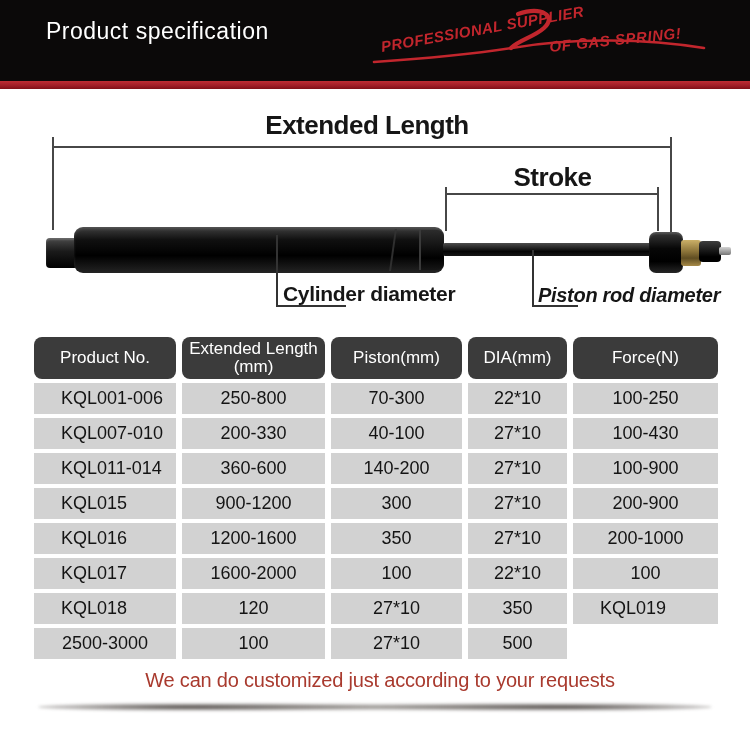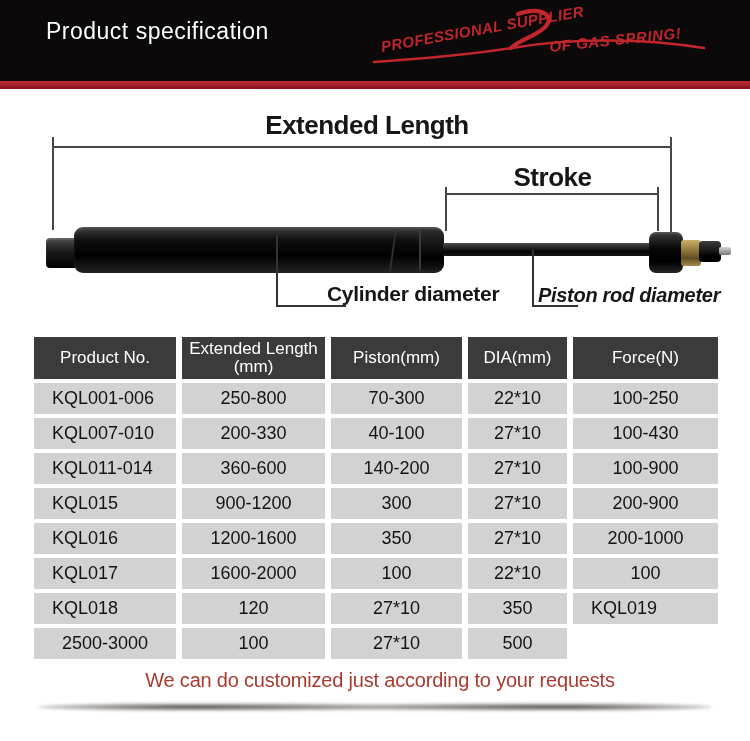--- a/index.html
+++ b/index.html
@@ -26,21 +26,21 @@
   .lbl-extended{
     position:absolute; left:0; top:110px; width:734px; text-align:center;
     font-size:26px; font-weight:bold; color:#161616; letter-spacing:-0.5px;
   }
   .lbl-stroke{
     position:absolute; left:445px; top:162px; width:215px; text-align:center;
     font-size:26px; font-weight:bold; color:#161616; letter-spacing:-0.5px;
   }
   .lbl-cyl{
     position:absolute; left:283px; top:282px; font-size:21px; font-weight:bold;
-    color:#161616; letter-spacing:-0.3px; white-space:nowrap;margin-left:44px;
+    color:#161616; letter-spacing:-0.3px; white-space:nowrap;
   }
   .lbl-rod{
     position:absolute; left:538px; top:284px; font-size:20px; font-weight:bold;
     color:#161616; letter-spacing:-0.3px; white-space:nowrap;font-style:italic;
   }
 
   
   .spring-stub{
     position:absolute; left:46px; top:238px; width:32px; height:30px; border-radius:4px;
     background:linear-gradient(180deg,#4a4a4a 0%, #1a1a1a 45%, #000 100%);
@@ -86,30 +86,31 @@
   
   .spec-table{ position:absolute; left:34px; top:337px; width:684px; }
   .thead{
     display:grid; grid-template-columns:142px 143px 131px 99px 145px;
     column-gap:6px; height:42px; margin-bottom:4px;
   }
   .th{
     background:#3b3b3b; color:#fff; font-size:17px; line-height:1.08;
     display:flex; flex-direction:column; align-items:center; justify-content:center;
     text-align:right;
+    border-radius:8px;
   }
   .tbody{
     display:grid; grid-template-columns:142px 143px 131px 99px 145px;
     column-gap:6px; row-gap:4px; grid-auto-rows:31px;
   }
   .td{
     background:#d2d2d2; color:#141414; font-size:18px;
     display:flex; align-items:center; justify-content:center; white-space:nowrap;
   }
-  .td.c0{ justify-content:flex-start; padding-left:18px; }
+  .td.c0{ justify-content:flex-start; padding-left:27px; }
 
   
   .footer-note{
     position:absolute; left:0; top:669px; width:760px; text-align:center;
     font-size:20px; color:#a93a2e; letter-spacing:-0.2px;
   }
   .page-shadow{
     position:absolute; left:38px; top:701px; width:674px; height:12px; border-radius:50%;
     background:
       radial-gradient(ellipse 42% 52% at 22% 50%, rgba(45,38,34,.8), rgba(0,0,0,0) 72%),

